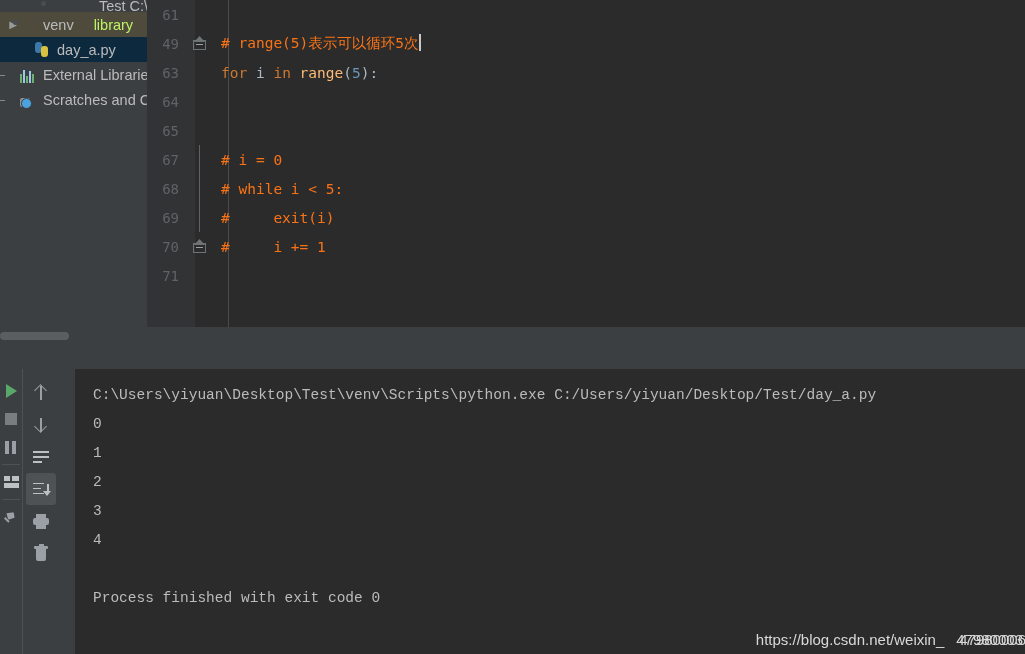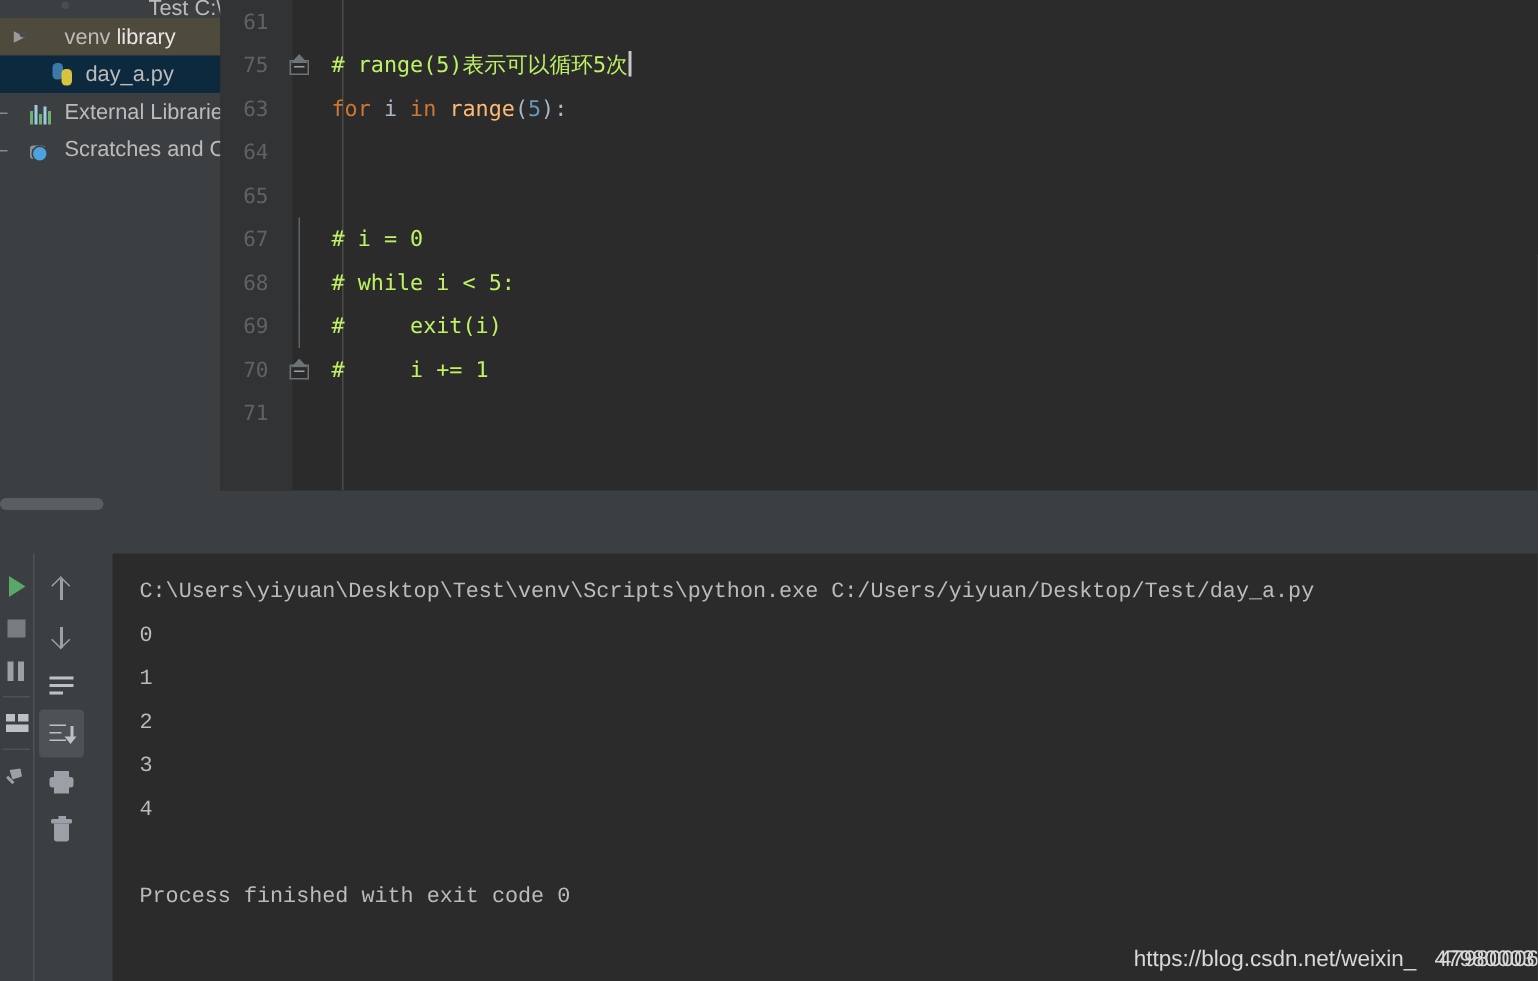--- a/index.html
+++ b/index.html
@@ -42,21 +42,21 @@
     line-height: 1;
   }
   .tree-indent { width: 14px; flex: 0 0 14px; }
   .tree-icon {
     width: 18px; flex: 0 0 18px;
     height: 16px; margin-right: 5px;
     position: relative;
     display: inline-block;
   }
   .tree-label { color: #BBBBBB; }
-  .tree-suffix { color: #e5e5e5; margin-left: 4px; }
+  .tree-suffix { color: #bef264; margin-left: 20px; }
 
   
   .ic-folder {
     width: 16px; height: 13px; margin-top: 2px;
     background: #9AA0A6;
     border-radius: 1px 2px 2px 2px;
     position: relative;
   }
   .ic-folder::after {
     content: ""; position: absolute;
@@ -134,21 +134,21 @@
   }
   .gutter-zone {
     width: 34px; flex: 0 0 34px;
     position: relative; height: 29px;
   }
   .code-text { flex: 1; position: relative; }
   .kw  { color: #CC7832; }
   .fn  { color: #fdba74; }
   .num { color: #6897BB; }
   .pun { color: #A9B7C6; }
-  .cmt { color: #bef264; }
+  .cmt { color: #f97316; }
   .cursor {
     display: inline-block;
     width: 2px; height: 17px;
     background: #C8C8C8;
     vertical-align: -3px;
   }
   
   .fold-house {
     position: absolute; left: 6px; top: 7px;
     width: 15px; height: 15px;
@@ -442,21 +442,21 @@
   </div>
   <div id="project-scrollbar">
     <div id="project-scrollbar-thumb"></div>
   </div>
 
   <div id="editor">
     <div class="gutter-bg"></div>
     <div class="editor-vline"></div>
     <div id="editor-lines">
         <div class="code-line"><span class="ln">61</span><span class="gutter-zone"></span><span class="code-text"></span></div>
-        <div class="code-line"><span class="ln">75</span><span class="gutter-zone"><span class="fold-house up"><span class="roof"></span><span class="body"></span><span class="minus"></span></span></span><span class="code-text"><span class="cmt"># range(5)表示可以循环5次</span><span class="cursor"></span></span></div>
+        <div class="code-line"><span class="ln">49</span><span class="gutter-zone"><span class="fold-house up"><span class="roof"></span><span class="body"></span><span class="minus"></span></span></span><span class="code-text"><span class="cmt"># range(5)表示可以循环5次</span><span class="cursor"></span></span></div>
         <div class="code-line"><span class="ln">63</span><span class="gutter-zone"></span><span class="code-text"><span class="kw">for</span><span class="pun"> i </span><span class="kw">in</span><span class="pun"> </span><span class="fn">range</span><span class="pun">(</span><span class="num">5</span><span class="pun">):</span></span></div>
         <div class="code-line"><span class="ln">64</span><span class="gutter-zone"></span></div>
         <div class="code-line"><span class="ln">65</span><span class="gutter-zone"></span><span class="code-text"></span></div>
         <div class="code-line"><span class="ln">67</span><span class="gutter-zone"><span class="fold-line"></span></span><span class="code-text"><span class="cmt"># i = 0</span></span></div>
         <div class="code-line"><span class="ln">68</span><span class="gutter-zone"><span class="fold-line"></span></span><span class="code-text"><span class="cmt"># while i &lt; 5:</span></span></div>
         <div class="code-line"><span class="ln">69</span><span class="gutter-zone"><span class="fold-line"></span></span><span class="code-text"><span class="cmt">#     exit(i)</span></span></div>
         <div class="code-line"><span class="ln">70</span><span class="gutter-zone"><span class="fold-house up"><span class="roof"></span><span class="body"></span><span class="minus"></span></span></span><span class="code-text"><span class="cmt">#     i += 1</span></span></div>
         <div class="code-line"><span class="ln">71</span><span class="gutter-zone"></span><span class="code-text"></span></div>
       </div>
   </div>

